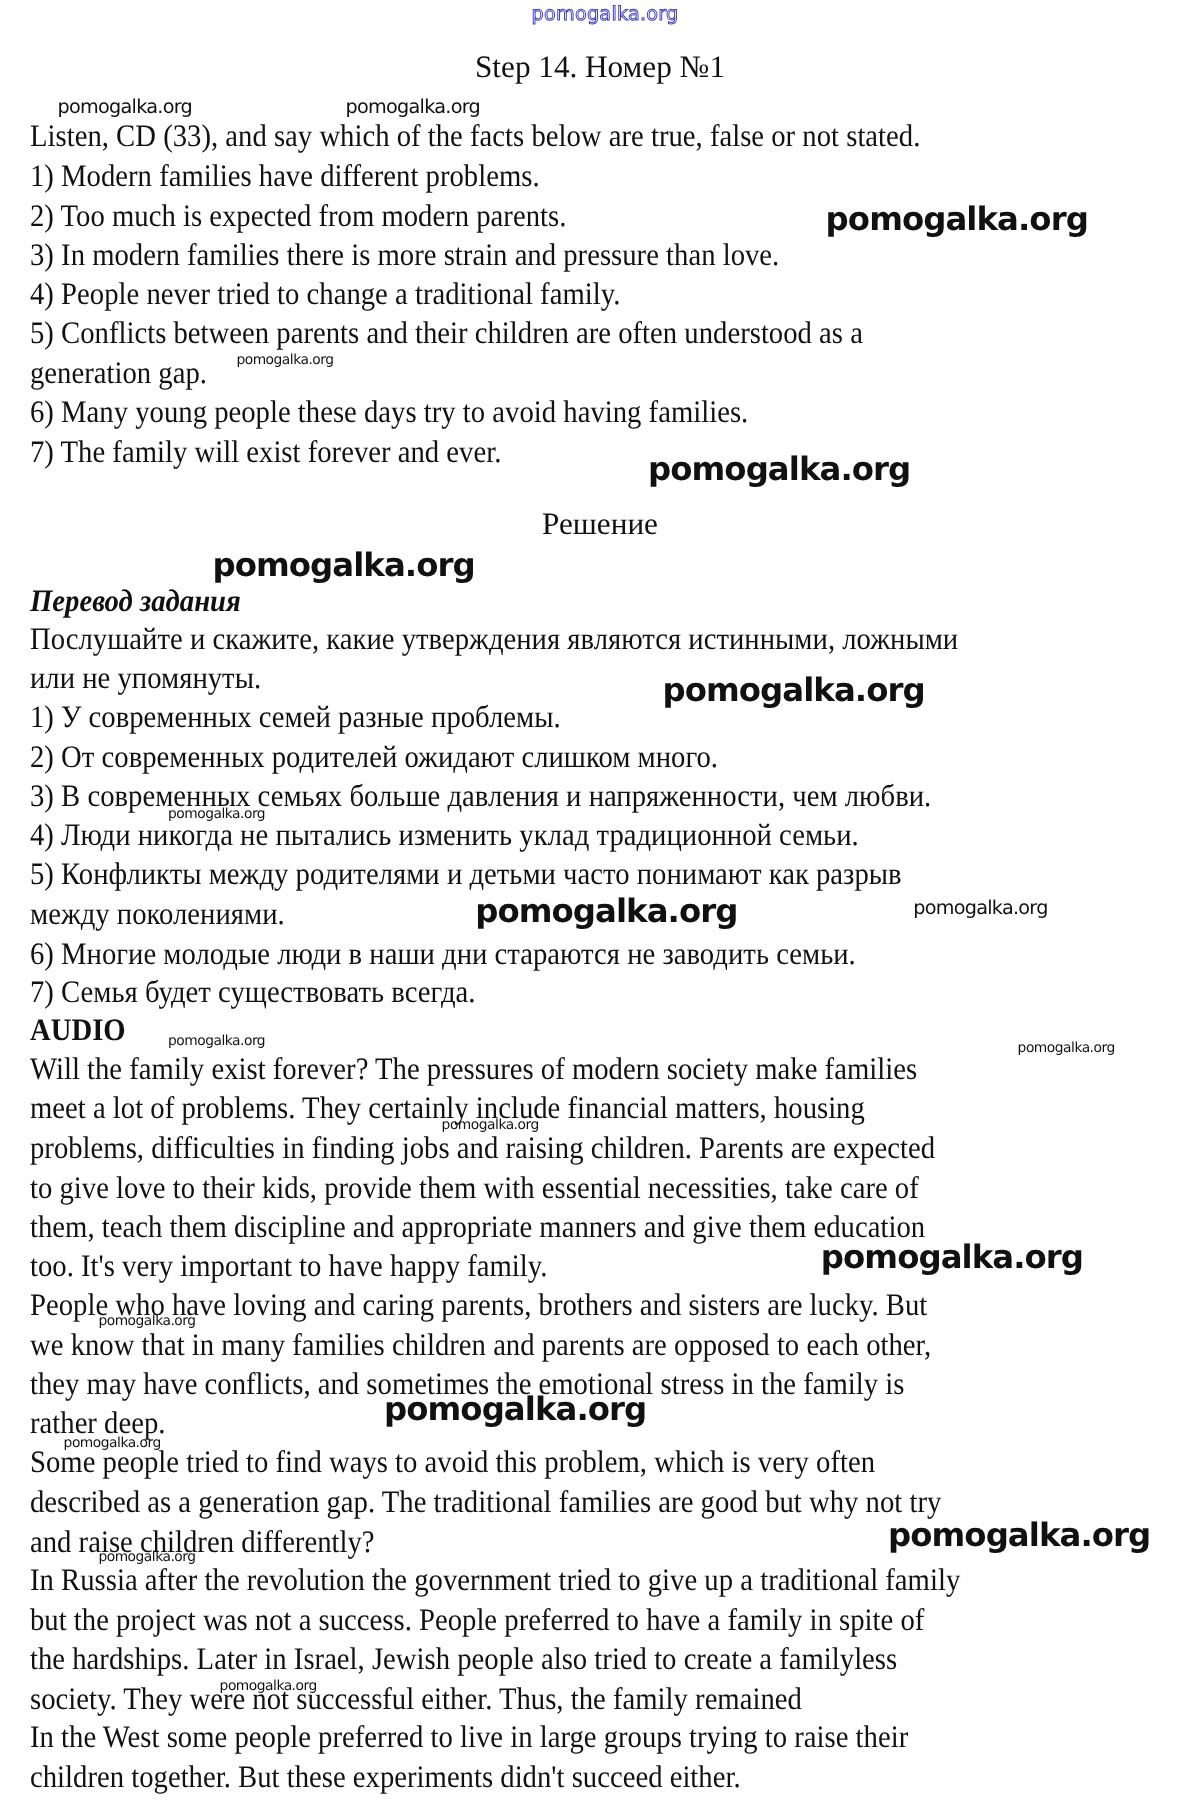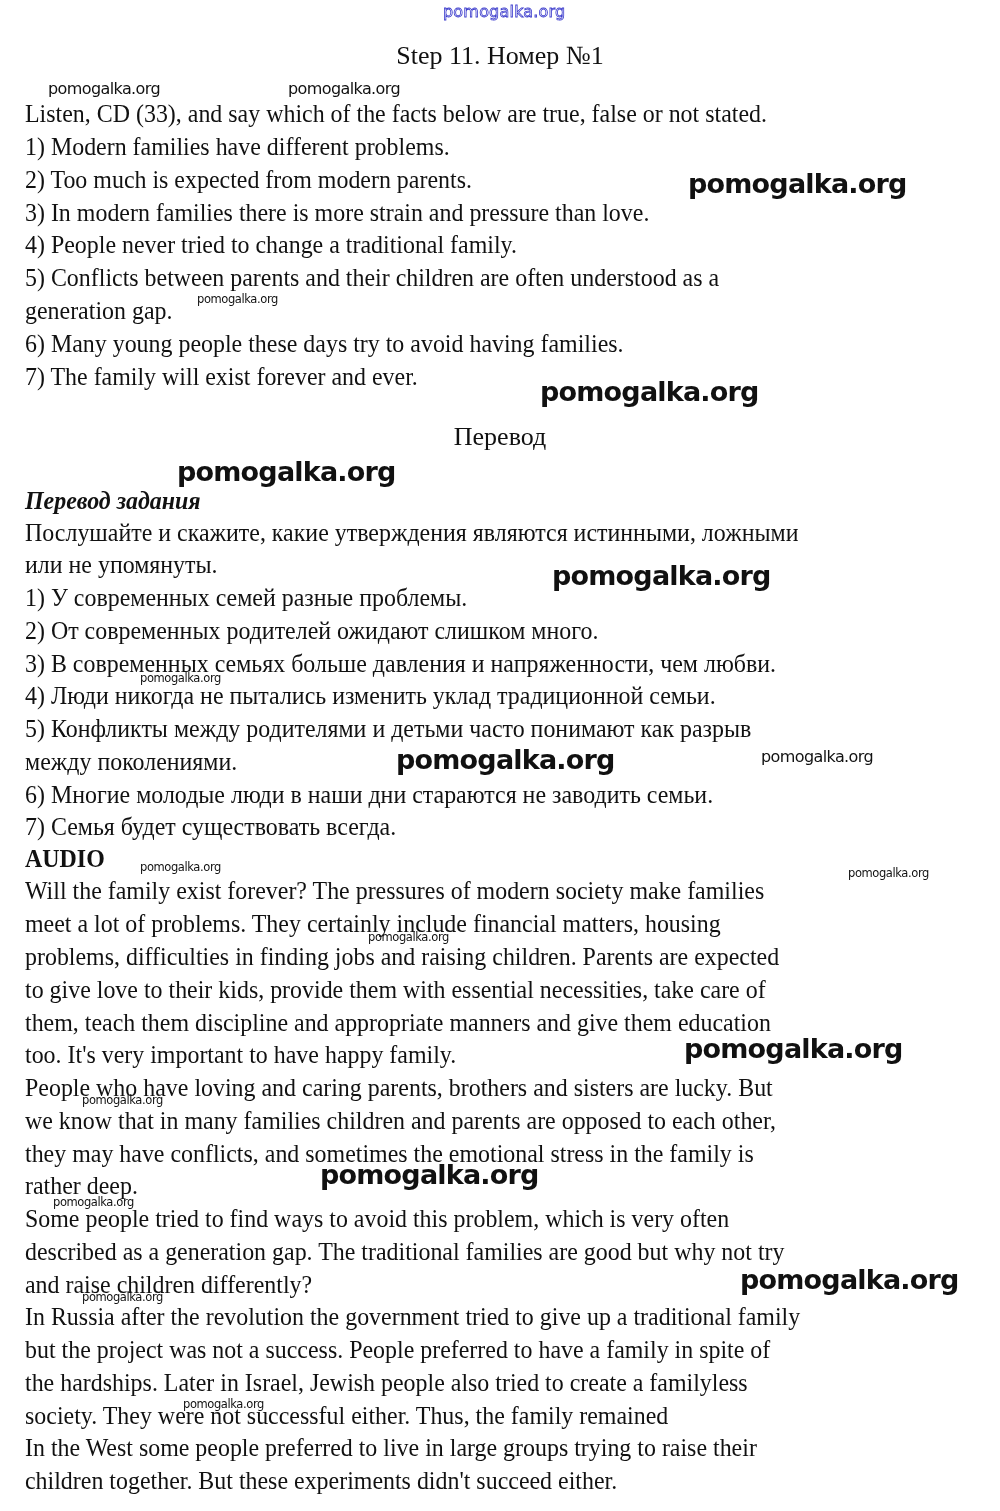--- a/index.html
+++ b/index.html
@@ -13,33 +13,33 @@
   .line { position: absolute; left: 25px; font-size: 26px; white-space: nowrap; line-height: 30px; transform-origin: left center; }
   .center { position: absolute; left: 0; width: 1000px; text-align: center; font-size: 26px; line-height: 30px; }
   .bold-italic { font-weight: bold; font-style: italic; }
   .bold { font-weight: bold; }
 </style>
 </head>
 <body>
 
 <div class="wm wm-top" style="left:443px; top:2px;">pomogalka.org</div>
 
-<div class="center serif" style="top:41px;">Step 11. Номер №1</div>
+<div class="center serif" style="top:41px;">Step 14. Номер №1</div>
 
 <div class="line serif" style="top:99px; transform:scaleX(0.92);">Listen, CD (33), and say which of the facts below are true, false or not stated.</div>
 <div class="line serif" style="top:132px; transform:scaleX(0.92);">1) Modern families have different problems.</div>
 <div class="line serif" style="top:165px; transform:scaleX(0.92);">2) Too much is expected from modern parents.</div>
 <div class="line serif" style="top:198px; transform:scaleX(0.92);">3) In modern families there is more strain and pressure than love.</div>
 <div class="line serif" style="top:230px; transform:scaleX(0.92);">4) People never tried to change a traditional family.</div>
 <div class="line serif" style="top:263px; transform:scaleX(0.92);">5) Conflicts between parents and their children are often understood as a</div>
 <div class="line serif" style="top:296px; transform:scaleX(0.92);">generation gap.</div>
 <div class="line serif" style="top:329px; transform:scaleX(0.92);">6) Many young people these days try to avoid having families.</div>
 <div class="line serif" style="top:362px; transform:scaleX(0.92);">7) The family will exist forever and ever.</div>
 
-<div class="center serif" style="top:422px;">Перевод</div>
+<div class="center serif" style="top:422px;">Решение</div>
 
 <div class="line serif bold-italic" style="top:486px; transform:scaleX(0.92);">Перевод задания</div>
 <div class="line serif" style="top:518px; transform:scaleX(0.92);">Послушайте и скажите, какие утверждения являются истинными, ложными</div>
 <div class="line serif" style="top:550px; transform:scaleX(0.92);">или не упомянуты.</div>
 <div class="line serif" style="top:583px; transform:scaleX(0.92);">1) У современных семей разные проблемы.</div>
 <div class="line serif" style="top:616px; transform:scaleX(0.92);">2) От современных родителей ожидают слишком много.</div>
 <div class="line serif" style="top:649px; transform:scaleX(0.92);">3) В современных семьях больше давления и напряженности, чем любви.</div>
 <div class="line serif" style="top:681px; transform:scaleX(0.92);">4) Люди никогда не пытались изменить уклад традиционной семьи.</div>
 <div class="line serif" style="top:714px; transform:scaleX(0.92);">5) Конфликты между родителями и детьми часто понимают как разрыв</div>
 <div class="line serif" style="top:747px; transform:scaleX(0.92);">между поколениями.</div>

